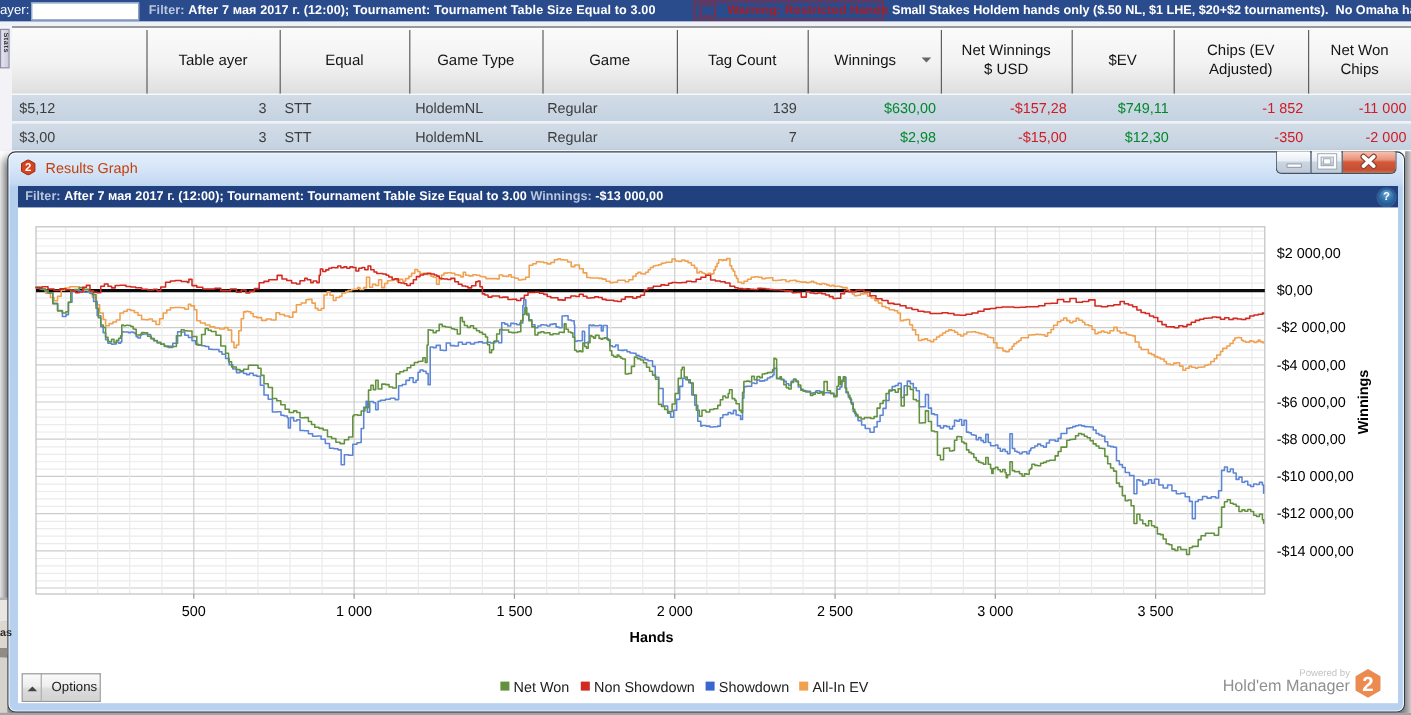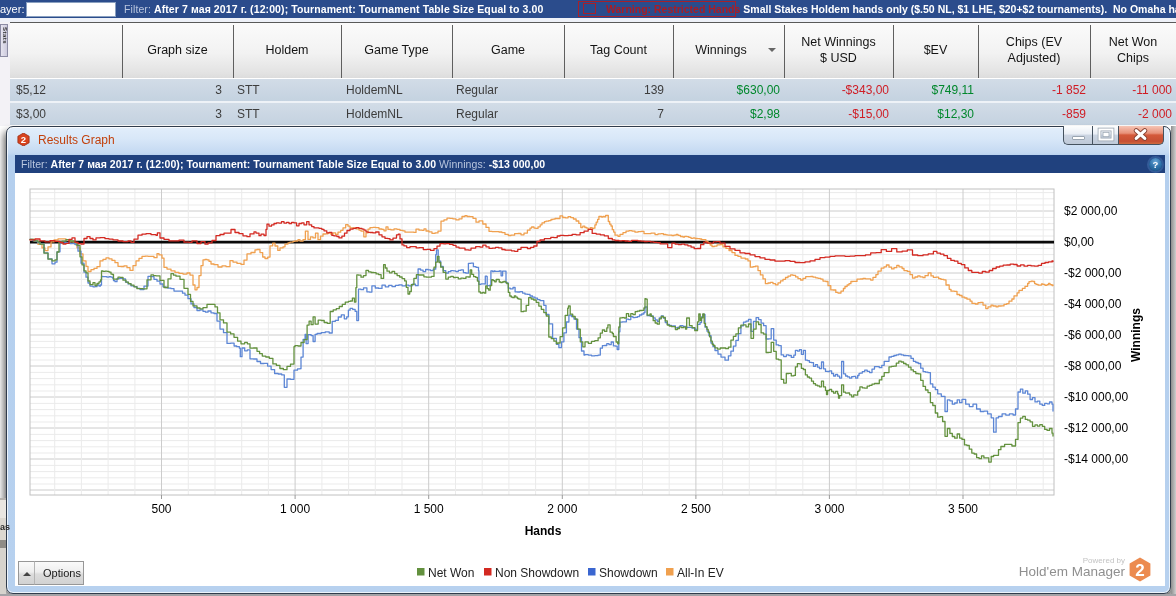--- a/index.html
+++ b/index.html
@@ -1,21 +1,21 @@
 <!DOCTYPE html>
 <html><head><meta charset="utf-8">
 <style>
 *{margin:0;padding:0;box-sizing:border-box}
 html,body{width:1176px;height:596px;overflow:hidden;font-family:"Liberation Sans",sans-serif;background:#fff;position:relative}
 .abs{position:absolute}
 
 #topbar{left:0;top:0;width:1176px;height:18px;background:#2b4c8c;color:#fff;font-size:11px}
 #topbar .lbl{left:0;top:3px;color:#fff}
 #pinput{left:26px;top:1.5px;width:90px;height:15px;background:#fff;border:1px solid #8aa0c0}
-.flt{color:#b9c6de;font-weight:normal}
+.flt{color:#b9c6de;font-weight:bold}
 #tb1{left:124px;top:3px;font-size:10.5px;letter-spacing:0.1px;white-space:nowrap}
 #tb1 b{color:#fff}
 #warnframe{left:578px;top:1px;width:158px;height:15.5px;border:1.5px solid #a6212b}
 #warnbox{left:583px;top:3px;width:13px;height:11px;border:1.5px solid #a6212b}
 #tb2{left:606px;top:3px;font-size:10.5px;letter-spacing:0px;white-space:nowrap}
 #tb2 .w{color:#a91d25;font-weight:bold}
 #tb2 b{color:#fff}
 
 #strip{left:0;top:18px;width:1176px;height:4px;background:#eef1f8}
 #gutter{left:0;top:22px;width:10px;height:104px;background:#f3f2f6}
@@ -84,22 +84,22 @@
   <div class="sep" style="left:112px"></div>
   <div class="sep" style="left:223px"></div>
   <div class="sep" style="left:331px"></div>
   <div class="sep" style="left:442px"></div>
   <div class="sep" style="left:554px"></div>
   <div class="sep" style="left:663px"></div>
   <div class="sep" style="left:774px"></div>
   <div class="sep" style="left:883px"></div>
   <div class="sep" style="left:968px"></div>
   <div class="sep" style="left:1080px"></div>
-  <div class="hc" style="left:112px;width:111px">Graph size</div>
-  <div class="hc" style="left:223px;width:108px">Holdem</div>
+  <div class="hc" style="left:112px;width:111px">Table ayer</div>
+  <div class="hc" style="left:223px;width:108px">Equal</div>
   <div class="hc" style="left:331px;width:111px">Game Type</div>
   <div class="hc" style="left:442px;width:112px">Game</div>
   <div class="hc" style="left:554px;width:109px">Tag Count</div>
   <div class="hc" style="left:663px;width:96px">Winnings</div>
   <div class="caret" style="left:758px;top:25px"></div>
   <div class="hc" style="left:774px;width:109px">Net Winnings<br>$ USD</div>
   <div class="hc" style="left:883px;width:85px">$EV</div>
   <div class="hc" style="left:968px;width:112px">Chips (EV<br>Adjusted)</div>
   <div class="hc" style="left:1080px;width:86px">Net Won<br>Chips</div>
 </div>
@@ -107,37 +107,37 @@
     <span>Stats</span>
   </div>
 <div class="abs row" style="top:78.5px">
   <span style="left:6px">$5,12</span>
   <span class="r" style="left:112px;width:100px">3</span>
   <span style="left:227px">STT</span>
   <span style="left:336px">HoldemNL</span>
   <span style="left:446px">Regular</span>
   <span class="r" style="left:554px;width:100px">139</span>
   <span class="r grn" style="left:663px;width:107px">$630,00</span>
-  <span class="r red" style="left:774px;width:105px">-$343,00</span>
+  <span class="r red" style="left:774px;width:105px">-$157,28</span>
   <span class="r grn" style="left:883px;width:81px">$749,11</span>
   <span class="r red" style="left:968px;width:108px">-1 852</span>
   <span class="r red" style="left:1080px;width:82px">-11 000</span>
 </div>
 <div class="abs" id="gap"></div>
 <div class="abs row" style="top:103px">
   <span style="left:6px">$3,00</span>
   <span class="r" style="left:112px;width:100px">3</span>
   <span style="left:227px">STT</span>
   <span style="left:336px">HoldemNL</span>
   <span style="left:446px">Regular</span>
   <span class="r" style="left:554px;width:100px">7</span>
   <span class="r grn" style="left:663px;width:107px">$2,98</span>
   <span class="r red" style="left:774px;width:105px">-$15,00</span>
   <span class="r grn" style="left:883px;width:81px">$12,30</span>
-  <span class="r red" style="left:968px;width:108px">-859</span>
+  <span class="r red" style="left:968px;width:108px">-350</span>
   <span class="r red" style="left:1080px;width:82px">-2 000</span>
 </div>
 <div class="abs" id="win"></div>
 <svg class="abs" id="wlogo" width="13" height="13" viewBox="0 0 13 13">
     <polygon points="6.5,0 12.1,3.25 12.1,9.75 6.5,13 0.9,9.75 0.9,3.25" fill="#d8431f" stroke="#9c2a10" stroke-width="0.8"></polygon>
     <text x="6.5" y="9.8" text-anchor="middle" font-size="9.5" font-weight="bold" fill="#fff" font-family="Liberation Sans,sans-serif">2</text>
   </svg>
 <div class="abs" id="wtitle">Results Graph</div>
 <div class="abs" id="btns">
   <div class="wb" id="bmin">

